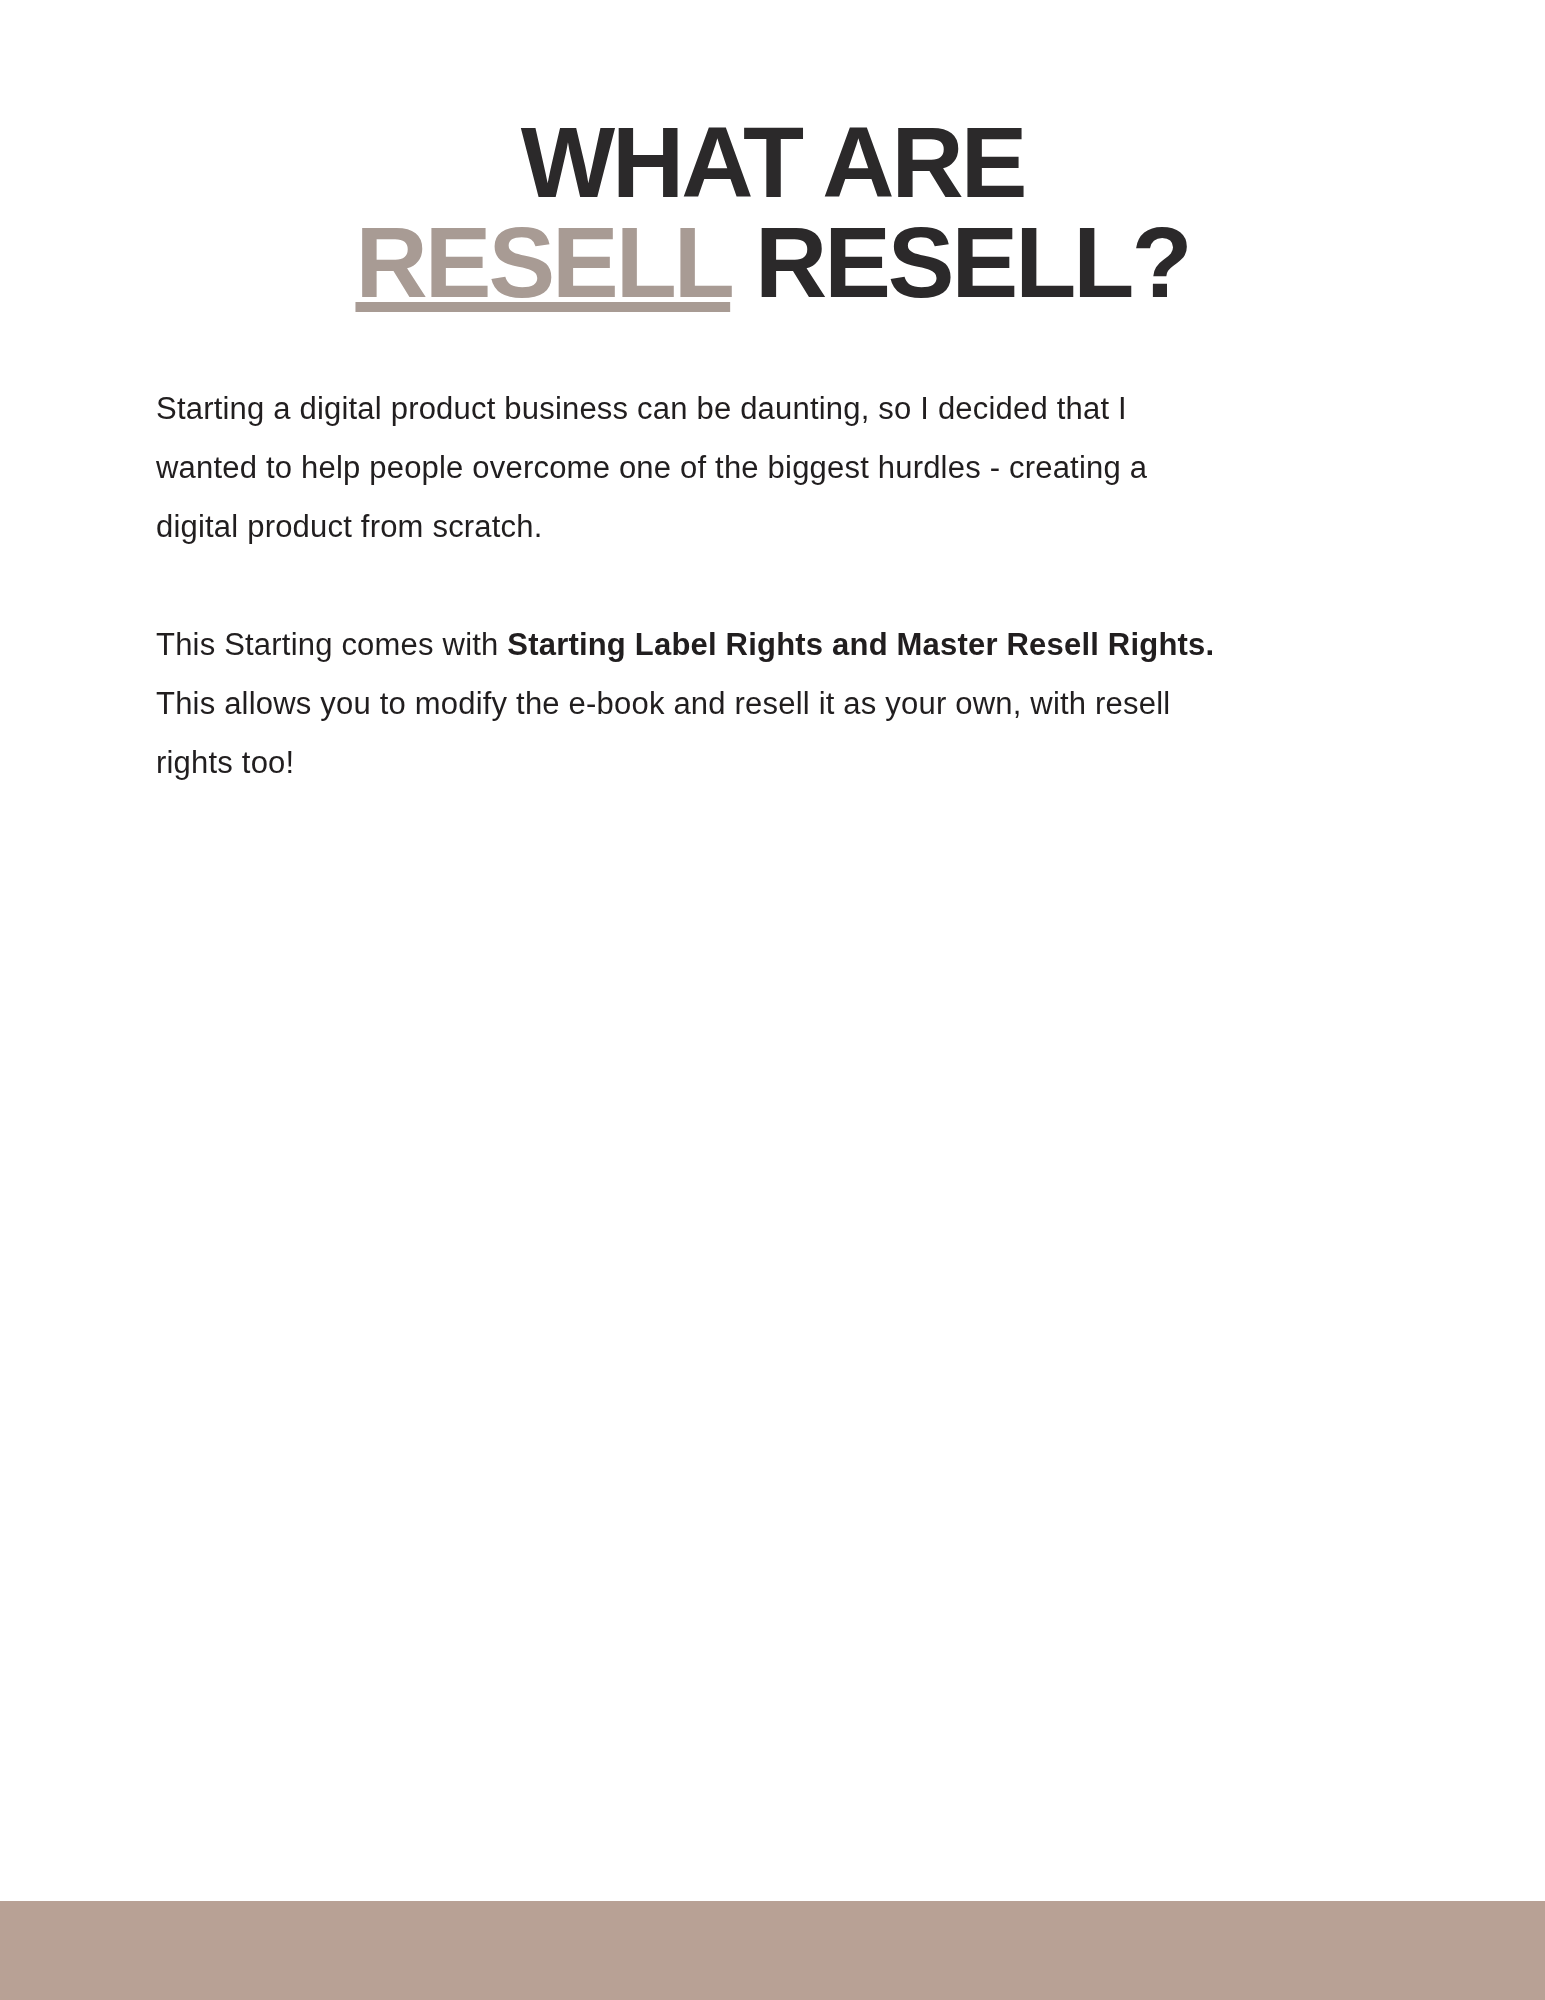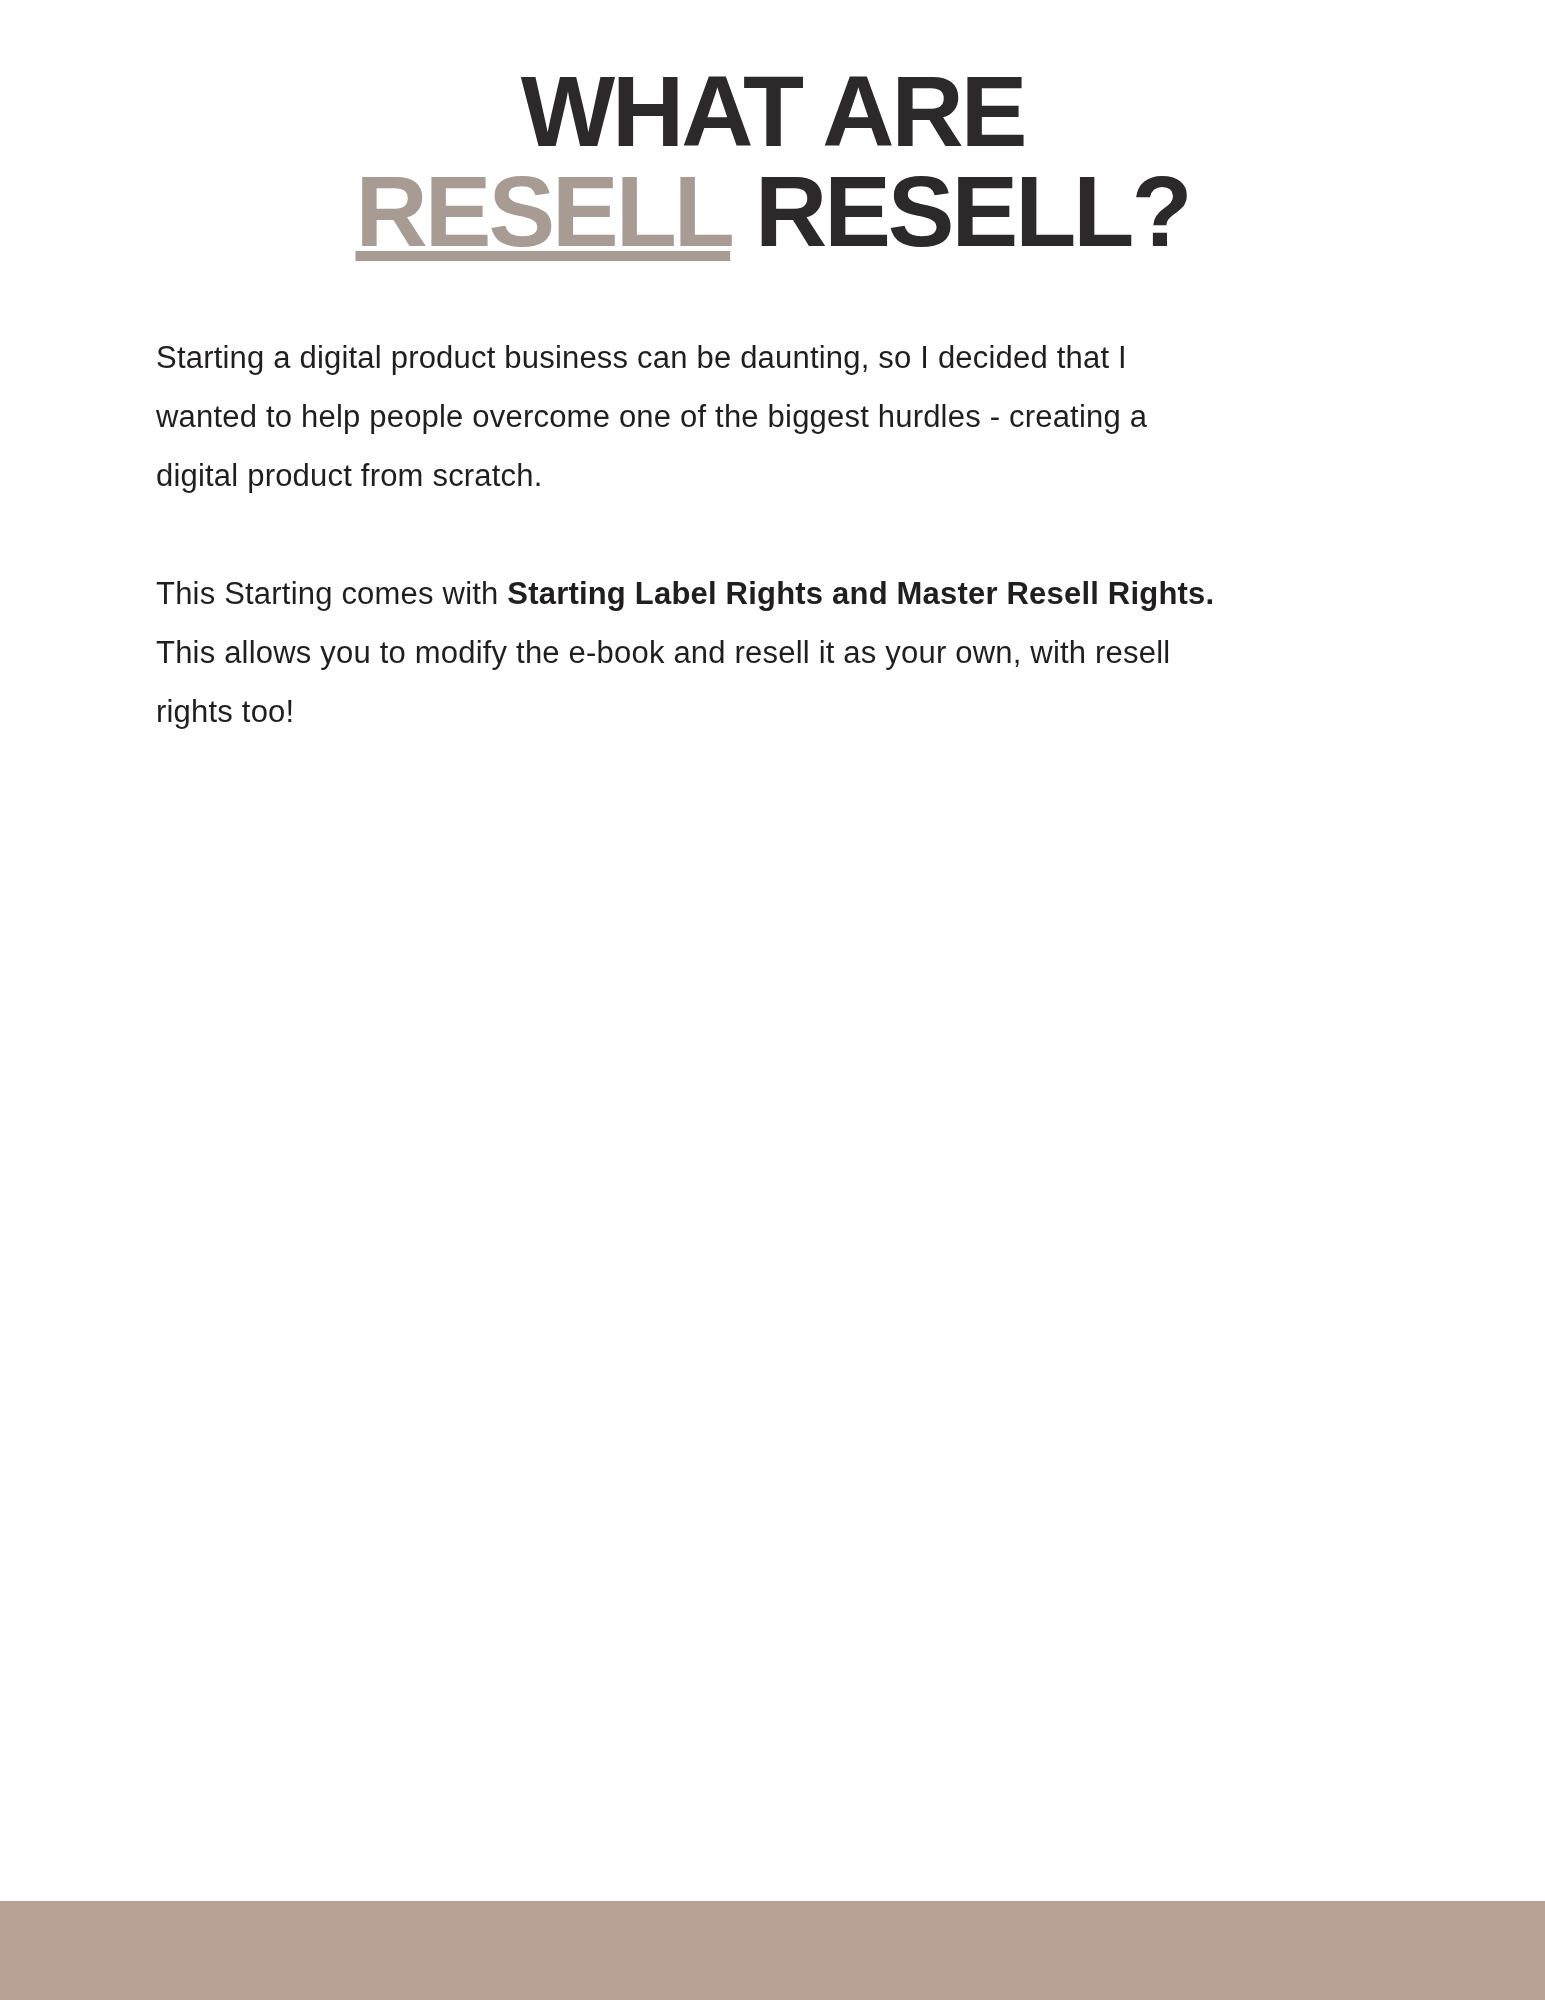--- a/index.html
+++ b/index.html
@@ -6,21 +6,21 @@
   body { background: #e9e9e9; }
 
   .page {
     position: relative;
     width: 1545px;
     height: 2000px;
     margin: 0 auto;
     background: var(--page_bg, #ffffff);
     overflow: hidden;
     box-sizing: border-box;
-    padding-top: 61px;
+    padding-top: 112px;
     font-family: "Liberation Sans", sans-serif;
   }
 
   .title {
     margin: 0;
     text-align: center;
     font-size: 100px;
     line-height: 100px;
     font-weight: 700;
     letter-spacing: -3px;

